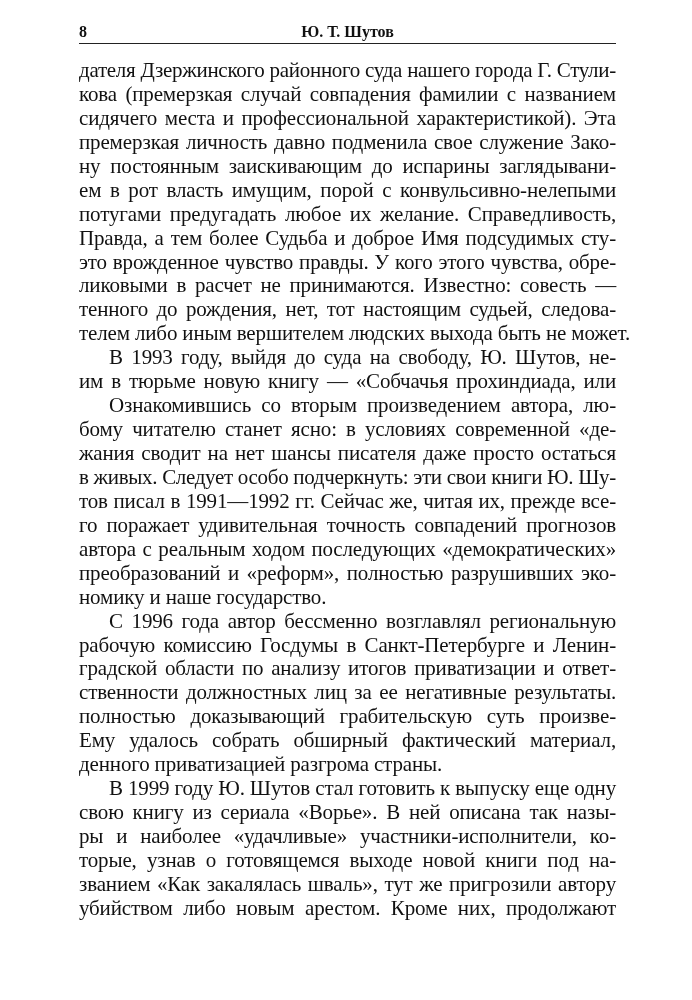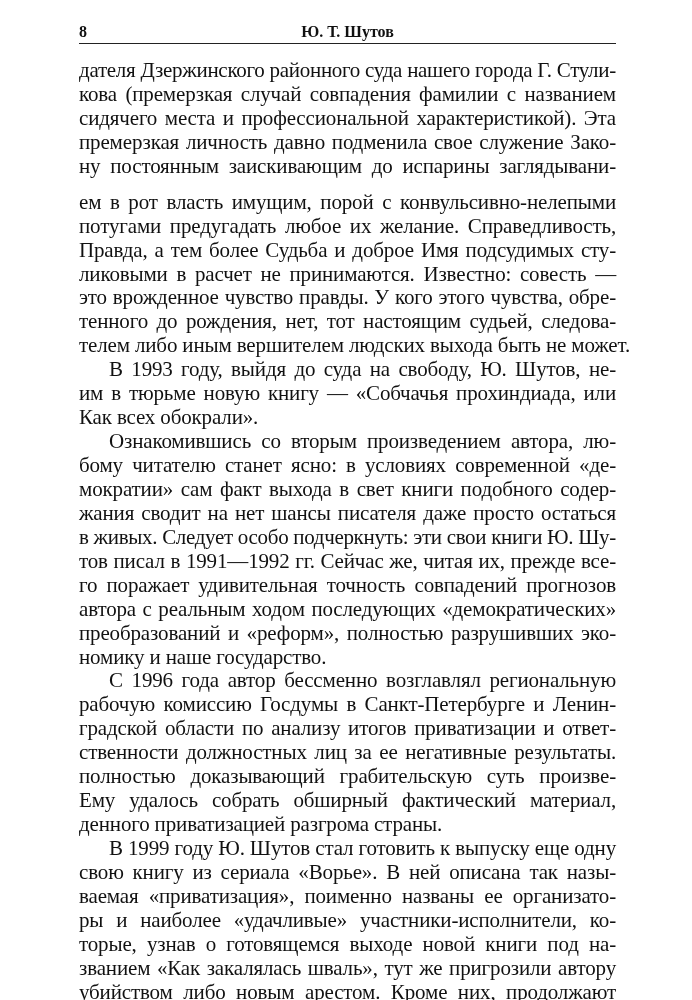--- a/index.html
+++ b/index.html
@@ -35,48 +35,45 @@
     <span class="running-title">Ю. Т. Шутов</span>
   </div>
   <div class="header-rule"></div>
 
   <div class="body-text" id="body-text">
       <span class="line" style="display: block; letter-spacing: -0.280657px;">дателя Дзержинского районного суда нашего города Г. Стули-</span>
       <span class="line" style="display: block;">кова (премерзкая случай совпадения фамилии с названием</span>
       <span class="line" style="display: block;">сидячего места и профессиональной характеристикой). Эта</span>
       <span class="line" style="display: block;">премерзкая личность давно подменила свое служение Зако-</span>
       <span class="line" style="display: block;">ну постоянным заискивающим до испарины заглядывани-</span>
-      <span class="line" style="display: block; margin-top: 12px;">ем в рот власть имущим, порой с конвульсивно-нелепыми</span>
+      <span class="line" style="display: block;">ем в рот власть имущим, порой с конвульсивно-нелепыми</span>
       <span class="line" style="display: block;">потугами предугадать любое их желание. Справедливость,</span>
       <span class="line" style="display: block;">Правда, а тем более Судьба и доброе Имя подсудимых сту-</span>
+      <span class="line" style="display: block;">это врожденное чувство правды. У кого этого чувства, обре-</span>
       <span class="line" style="display: block;">ликовыми в расчет не принимаются. Известно: совесть —</span>
-      <span class="line" style="display: block;">это врожденное чувство правды. У кого этого чувства, обре-</span>
       <span class="line" style="display: block;">тенного до рождения, нет, тот настоящим судьей, следова-</span>
       <span class="line" style="display: block;">телем либо иным вершителем людских выхода быть не может.</span>
       <span class="line indent" style="display: block;">В 1993 году, выйдя до суда на свободу, Ю. Шутов, не-</span>
       <span class="line" style="display: block;">им в тюрьме новую книгу — «Собчачья прохиндиада, или</span>
-      <span class="line last" style="display: block;">Как всех обокрали».</span>
       <span class="line indent" style="display: block;">Ознакомившись со вторым произведением автора, лю-</span>
       <span class="line" style="display: block;">бому читателю станет ясно: в условиях современной «де-</span>
-      <span class="line" style="display: block;">мократии» сам факт выхода в свет книги подобного содер-</span>
       <span class="line" style="display: block;">жания сводит на нет шансы писателя даже просто остаться</span>
       <span class="line" style="display: block; letter-spacing: -0.310362px;">в живых. Следует особо подчеркнуть: эти свои книги Ю. Шу-</span>
       <span class="line" style="display: block;">тов писал в 1991—1992 гг. Сейчас же, читая их, прежде все-</span>
       <span class="line" style="display: block;">го поражает удивительная точность совпадений прогнозов</span>
       <span class="line" style="display: block;">автора с реальным ходом последующих «демократических»</span>
       <span class="line" style="display: block;">преобразований и «реформ», полностью разрушивших эко-</span>
       <span class="line last" style="display: block;">номику и наше государство.</span>
       <span class="line indent" style="display: block;">С 1996 года автор бессменно возглавлял региональную</span>
       <span class="line" style="display: block;">рабочую комиссию Госдумы в Санкт-Петербурге и Ленин-</span>
       <span class="line" style="display: block;">градской области по анализу итогов приватизации и ответ-</span>
       <span class="line" style="display: block; font-family: Liberation Serif, serif;">ственности должностных лиц за ее негативные результаты.</span>
       <span class="line" style="display: block;">полностью доказывающий грабительскую суть произве-</span>
       <span class="line" style="display: block;">Ему удалось собрать обширный фактический материал,</span>
       <span class="line last" style="display: block;">денного приватизацией разгрома страны.</span>
       <span class="line indent" style="display: block;">В 1999 году Ю. Шутов стал готовить к выпуску еще одну</span>
       <span class="line" style="display: block;">свою книгу из сериала «Ворье». В ней описана так назы-</span>
-      <span class="line" style="display: block;">ваемая «приватизация», поименно названы ее организато-</span>
       <span class="line" style="display: block;">ры и наиболее «удачливые» участники-исполнители, ко-</span>
       <span class="line" style="display: block;">торые, узнав о готовящемся выходе новой книги под на-</span>
       <span class="line" style="display: block;">званием «Как закалялась шваль», тут же пригрозили автору</span>
       <span class="line" style="display: block;">убийством либо новым арестом. Кроме них, продолжают</span>
     </div>
 </div>
 
 </body></html>

